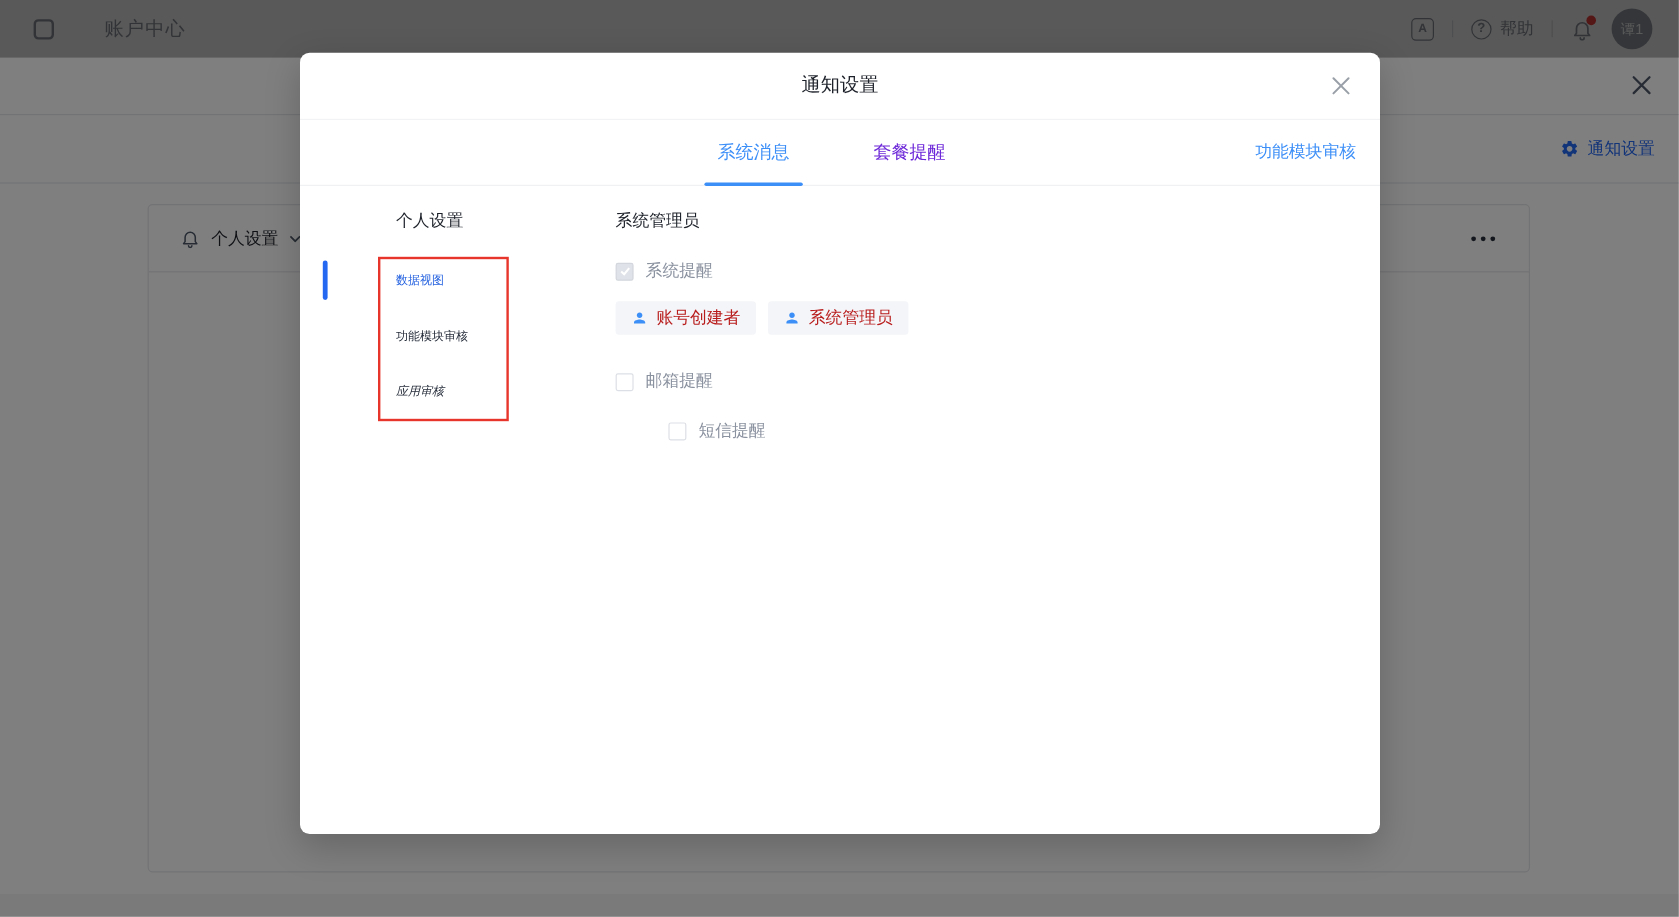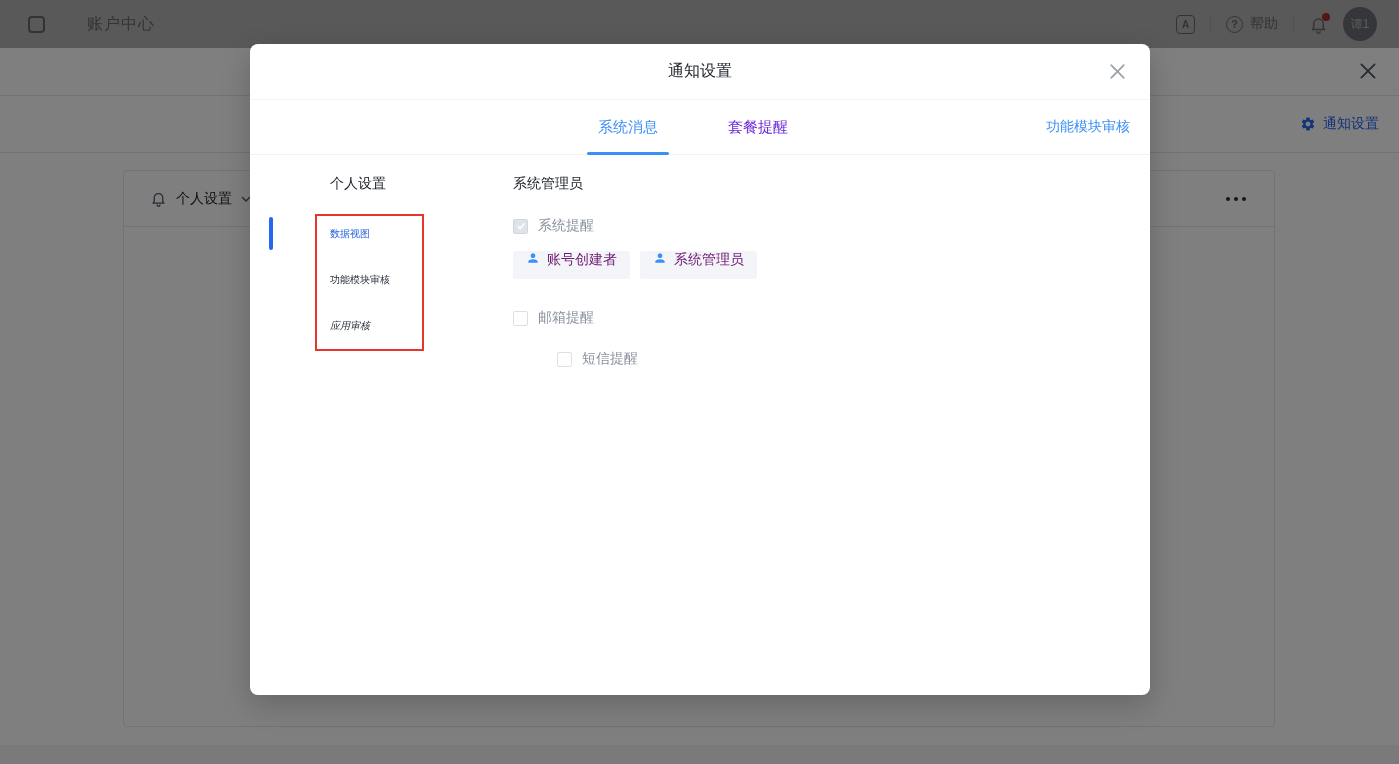--- a/index.html
+++ b/index.html
@@ -108,21 +108,21 @@
   .opt-row { position:absolute; left:263px; display:flex; align-items:center; gap:10px; font-size:14px; color:#8a919f; cursor:pointer; }
   .row-system { top:62px; } .row-email { top:154px; } .row-sms { top:195px;margin-left:44px; }
   .checkbox { width:15px; height:15px; border:1px solid #dcdfe5; border-radius:2px; background:#fff; flex:none; }
   .checkbox.checked-disabled {
     background:#dfe2e8; border-color:#d3d6dc;
     display:flex; align-items:center; justify-content:center;
   }
   .tags-row { position:absolute; left:263px; top:96px; display:flex; gap:10px; }
   .tag {
     height:28px; padding:0 13px; background:#f3f5f8; border-radius:3px;
-    display:flex; align-items:flex-start; gap:7px; font-size:14px; color:#701a75; cursor:pointer;font-family:Liberation Mono, monospace;
+    display:flex; align-items:center; gap:7px; font-size:14px; color:#b91c1c; cursor:pointer;font-family:Liberation Mono, monospace;
   }
   svg { display:block; }
 </style>
 </head>
 <body>
 
 <div class="topbar">
   <div class="tb-left">
     <span class="app-icon"></span>
     <span class="tb-title">账户中心</span>

